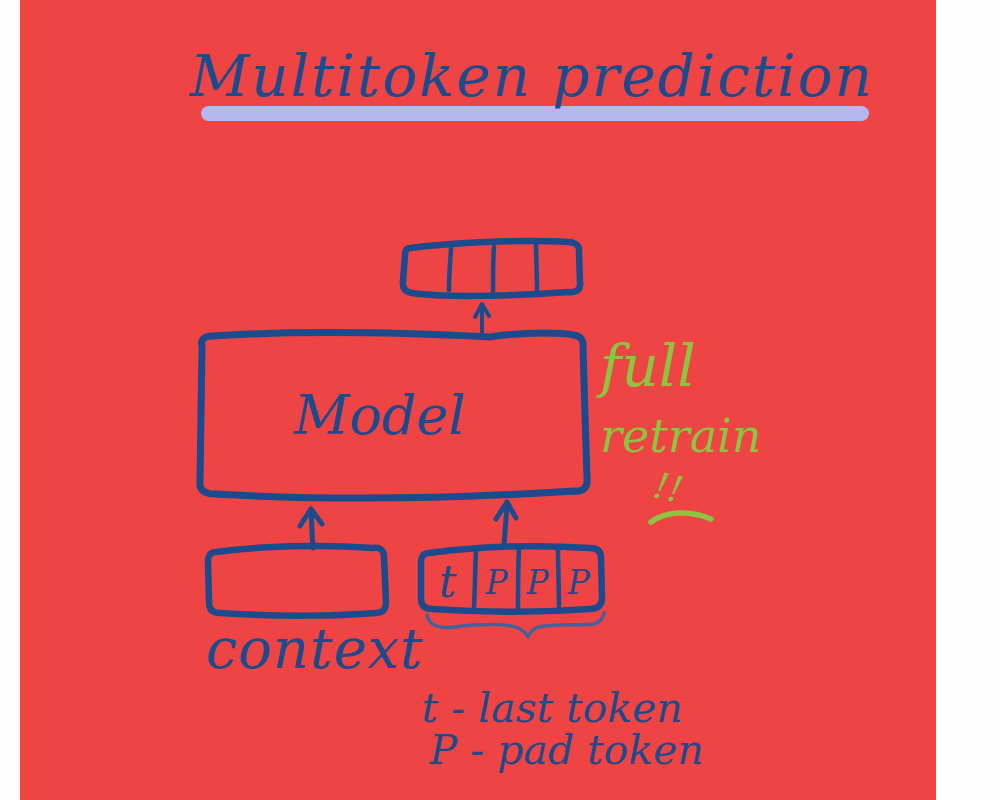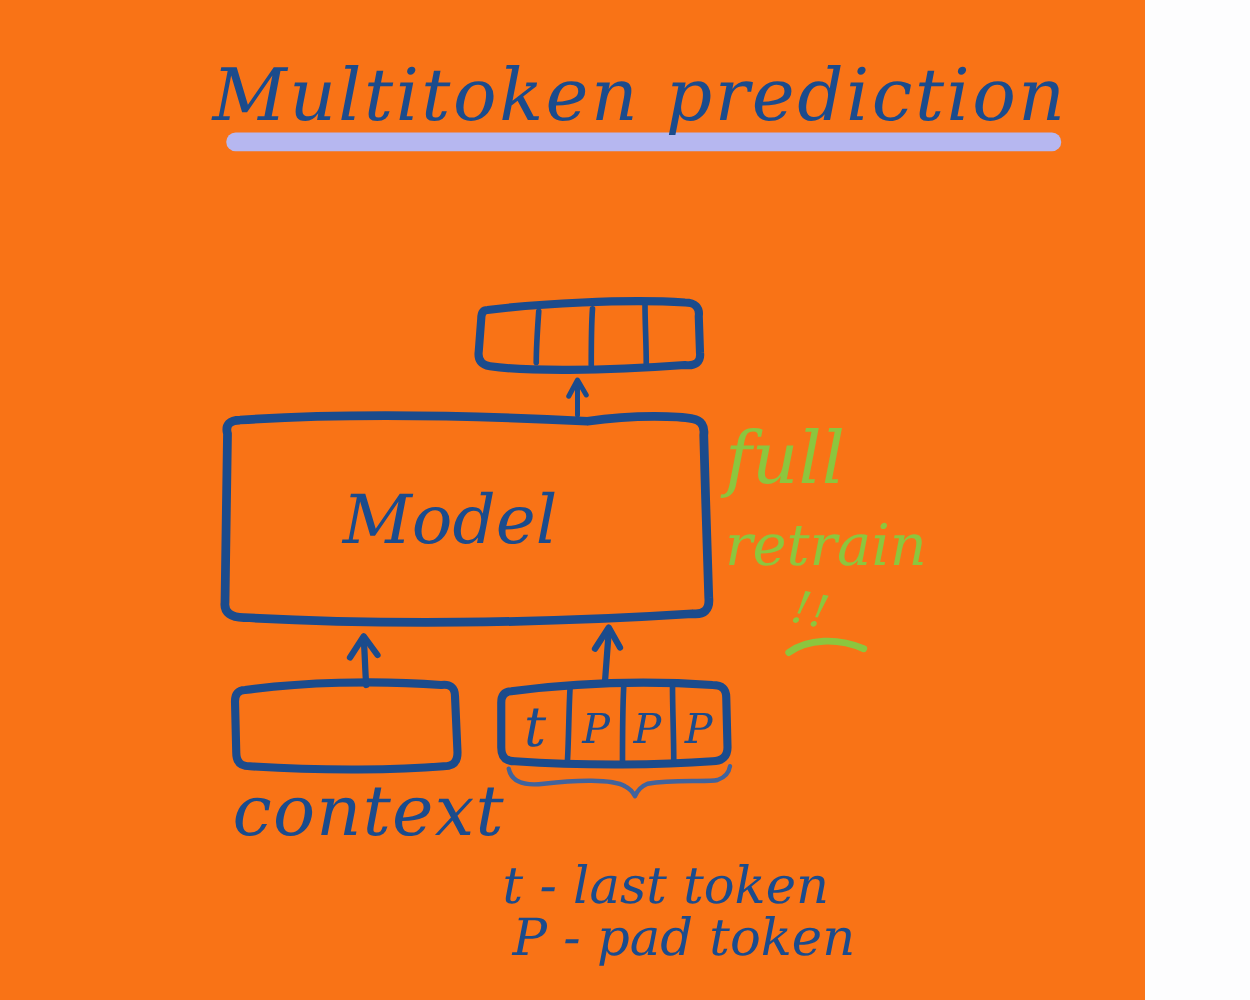--- a/index.html
+++ b/index.html
@@ -4,23 +4,24 @@
 <style>
   html, body {
     margin: 0;
     padding: 0;
     background: #fdfdfe;
   }
   .canvas {
     position: relative;
     width: 916px;
     height: 800px;
-    background: #f97316;
+    background: #ef4444;
     overflow: hidden;
     font-family: "DejaVu Serif", serif;
+    margin-left: 20px;
   }
   svg { display: block; }
   .ink {
     stroke: #1b4b8c;
     fill: none;
     stroke-linecap: round;
     stroke-linejoin: round;
   }
   .hw {
     font-family: "DejaVu Serif", serif;

